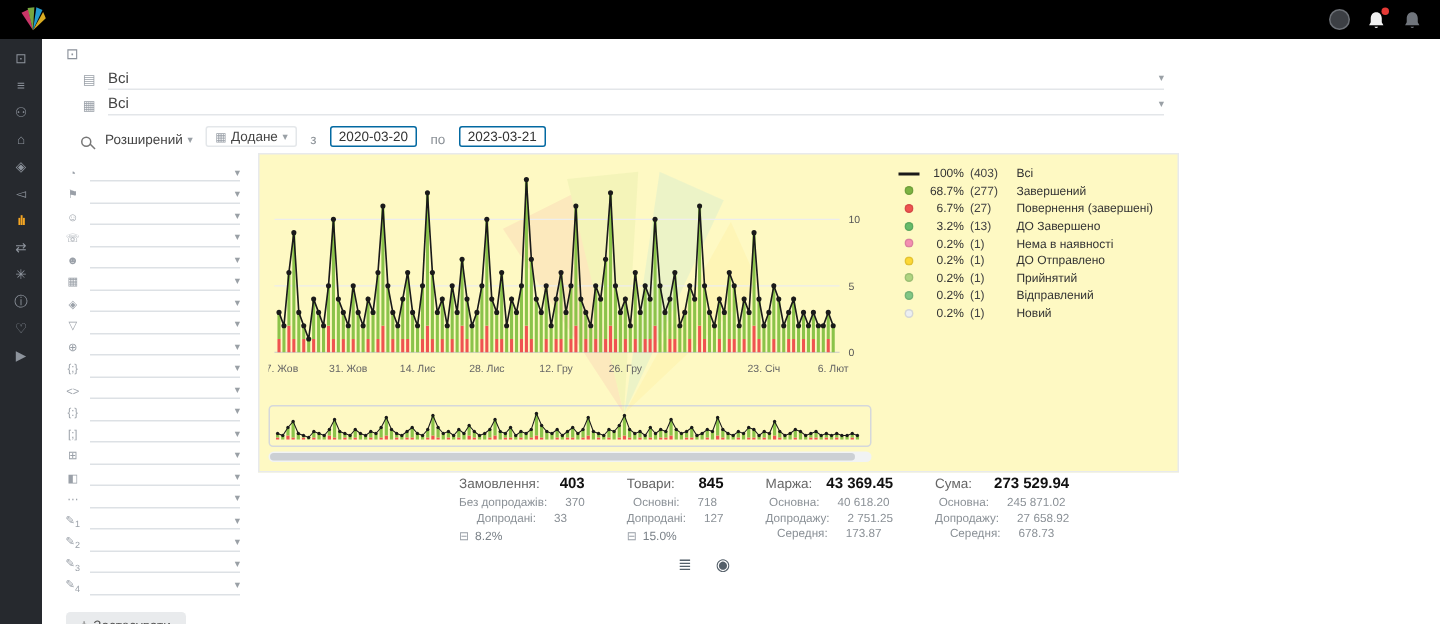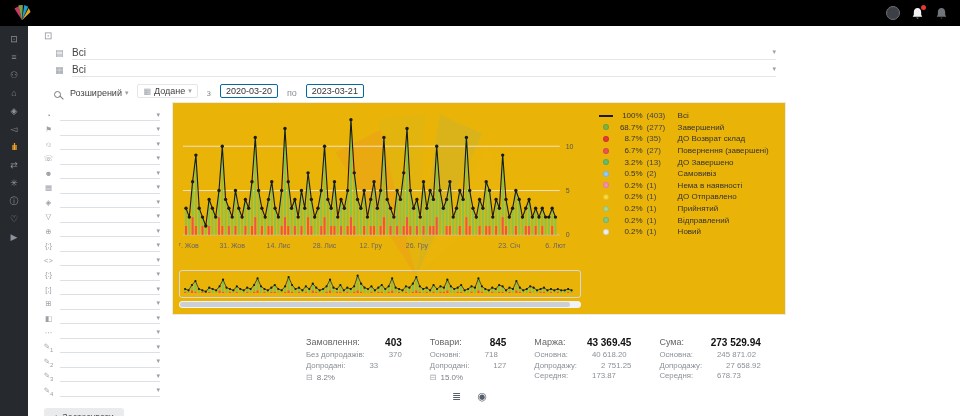--- a/index.html
+++ b/index.html
@@ -41,40 +41,40 @@
 .body-flex{display:flex;margin-top:4px}
 .filters{width:138px;padding:6px 6px 0 14px;flex-shrink:0}
 .f-row{display:flex;align-items:center;gap:5px;height:14.5px}
 .f-ic{width:13px;color:#9aa0a8;font-size:7.5px;text-align:center;flex-shrink:0}
 .f-ic .sub{font-size:6px;vertical-align:sub}
 .f-sel{flex:1;border-bottom:1px solid #dde1e5;display:flex;justify-content:flex-end;align-items:center;height:12px;cursor:pointer}
 .apply{margin:10px 0 0 2px;background:#e9ebed;border:none;border-radius:3px;padding:4px 10px;font-size:9px;color:#555;display:flex;align-items:center;gap:5px;cursor:pointer;font-family:"Liberation Sans",sans-serif}
 .apply-ic{font-size:8px;color:#777;letter-spacing:-1px}
 
 .main{flex:1}
-.chart-box{position:relative;margin-left:6px;border:1px solid #e8eaec;width:614px;padding:4px 6px 6px;background:#eab308}
+.chart-box{position:relative;margin-left:6px;border:1px solid #e8eaec;width:614px;padding:4px 6px 6px;background:#fef9c3}
 .watermark{position:absolute;left:148px;top:2px;opacity:.08;pointer-events:none}
 .chart-flex{display:flex;position:relative}
 svg text{font-family:"Liberation Sans",sans-serif}
 .legend{width:182px;padding-top:3px}
 .lg-row{display:flex;align-items:center;gap:4px;height:11.6px;font-size:8px;color:#333;cursor:pointer;white-space:nowrap}
 .lg-sw{width:16px;display:flex;justify-content:center;align-items:center;flex-shrink:0}
 .dot{width:6px;height:6px;border-radius:50%;border:1px solid rgba(0,0,0,.10)}
 .lswatch{width:14px;height:2px}
 .lg-pct{width:25px;text-align:right;flex-shrink:0}
 .lg-cnt{width:27px;color:#444;flex-shrink:0}
 .mini-wrap{border:1px solid #d5d8db;border-radius:3px;margin-top:5px;width:402px;line-height:0}
 .scrollbar{width:402px;height:7px;background:#f1f3f4;border-radius:4px;margin-top:3px;position:relative}
 .thumb{position:absolute;left:1px;top:1px;height:5px;width:97%;background:#ccd0d4;border-radius:3px;cursor:grab}
 
 
-.stats{display:flex;gap:28px;margin:22px 0 0 140px}
+.stats{display:flex;gap:28px;margin:2px 0 0 140px}
 .stat-head{display:flex;justify-content:space-between;gap:8px;font-size:9px;color:#666;margin-bottom:2px}
 .stat-head b{color:#111;font-size:10px}
-.stat-row{display:flex;justify-content:flex-start;gap:24px;font-size:7.8px;color:#8a9096;height:10.5px}
+.stat-row{display:flex;justify-content:center;gap:12px;font-size:7.8px;color:#8a9096;height:10.5px}
 .badge{display:flex;align-items:center;gap:4px;font-size:8px;color:#7a8188;margin-top:2px}
 .badge-ic{font-size:8px;color:#9aa0a8}
 .bottom-icons{display:flex;gap:16px;margin:8px 0 0 286px;color:#55606a;font-size:11px}
 .bottom-icons span{cursor:pointer}
 </style>
 </head>
 <body>
 
 <div class="topbar">
   <div>
@@ -618,49 +618,33 @@
                 <div class="lg-row">
                   <span class="lg-sw">
                     <span class="dot" style="background: rgb(124, 179, 66);"></span>
                   </span>
                   <span class="lg-pct">68.7%</span>
                   <span class="lg-cnt">(277)</span>
                   <span class="lg-lbl">Завершений</span>
                 </div>
                 <div class="lg-row">
                   <span class="lg-sw">
-                    <span class="dot" style="background: rgb(229, 57, 53);"></span>
-                  </span>
-                  <span class="lg-pct">8.7%</span>
-                  <span class="lg-cnt">(35)</span>
-                  <span class="lg-lbl">ДО Возврат склад</span>
-                </div>
-                <div class="lg-row">
-                  <span class="lg-sw">
                     <span class="dot" style="background: rgb(239, 83, 80);"></span>
                   </span>
                   <span class="lg-pct">6.7%</span>
                   <span class="lg-cnt">(27)</span>
                   <span class="lg-lbl">Повернення (завершені)</span>
                 </div>
                 <div class="lg-row">
                   <span class="lg-sw">
                     <span class="dot" style="background: rgb(102, 187, 106);"></span>
                   </span>
                   <span class="lg-pct">3.2%</span>
                   <span class="lg-cnt">(13)</span>
                   <span class="lg-lbl">ДО Завершено</span>
-                </div>
-                <div class="lg-row">
-                  <span class="lg-sw">
-                    <span class="dot" style="background: rgb(144, 202, 249);"></span>
-                  </span>
-                  <span class="lg-pct">0.5%</span>
-                  <span class="lg-cnt">(2)</span>
-                  <span class="lg-lbl">Самовивіз</span>
                 </div>
                 <div class="lg-row">
                   <span class="lg-sw">
                     <span class="dot" style="background: rgb(244, 143, 177);"></span>
                   </span>
                   <span class="lg-pct">0.2%</span>
                   <span class="lg-cnt">(1)</span>
                   <span class="lg-lbl">Нема в наявності</span>
                 </div>
                 <div class="lg-row">

